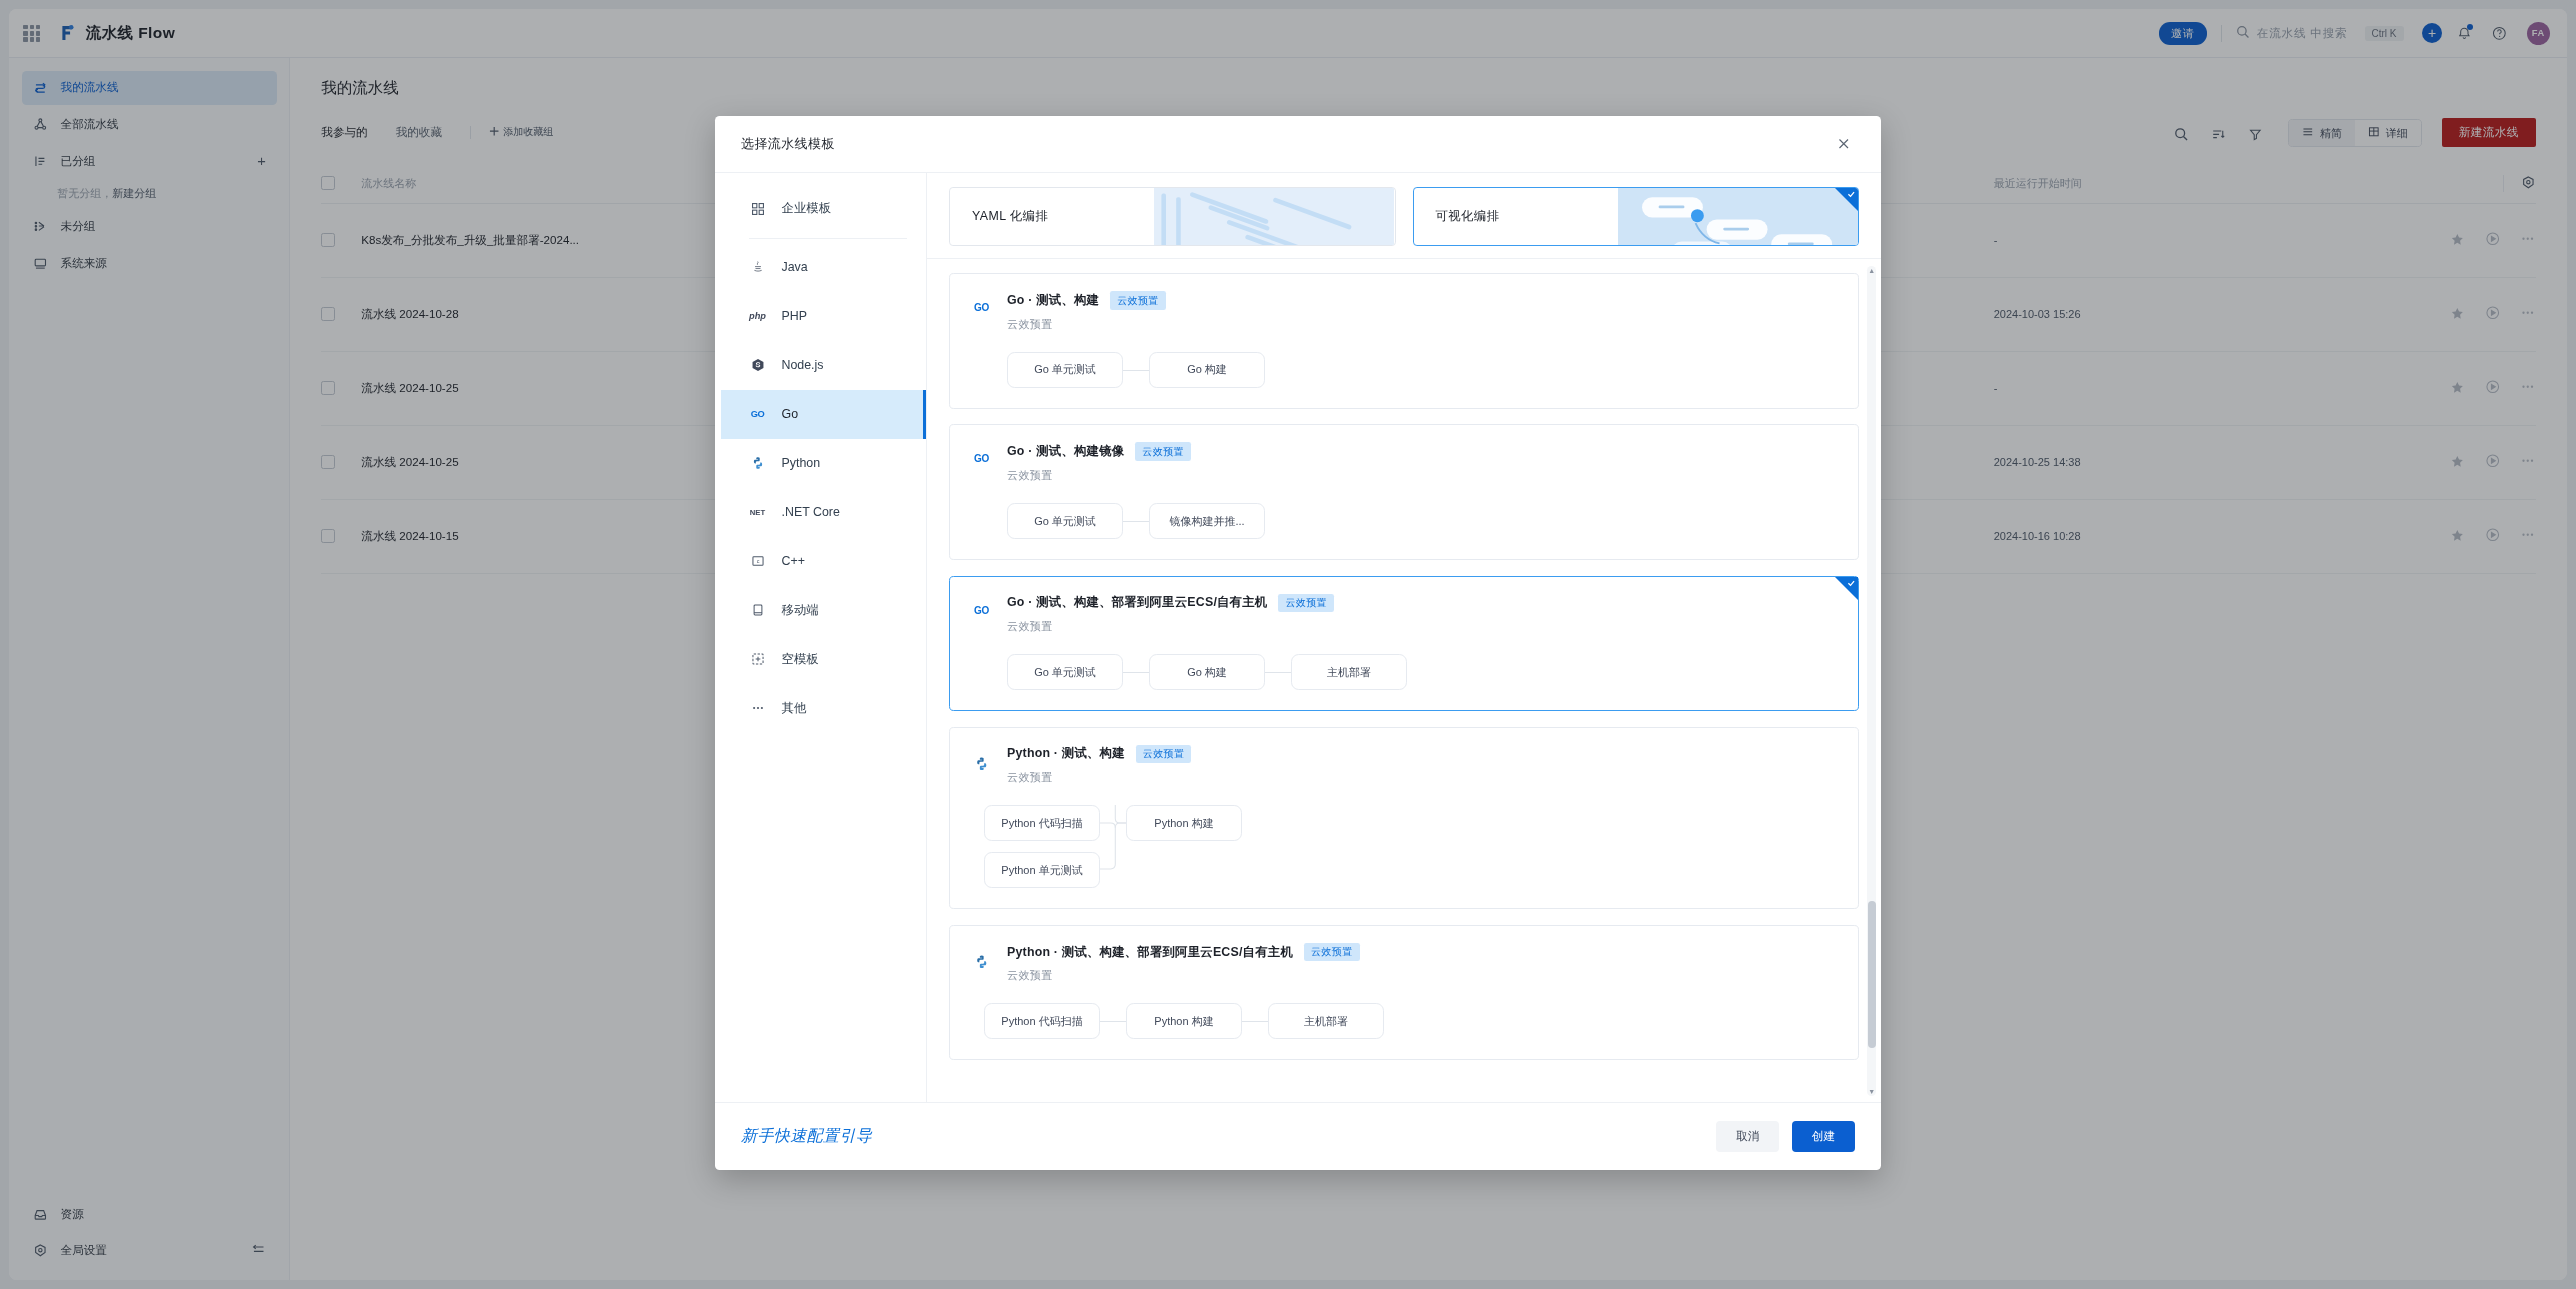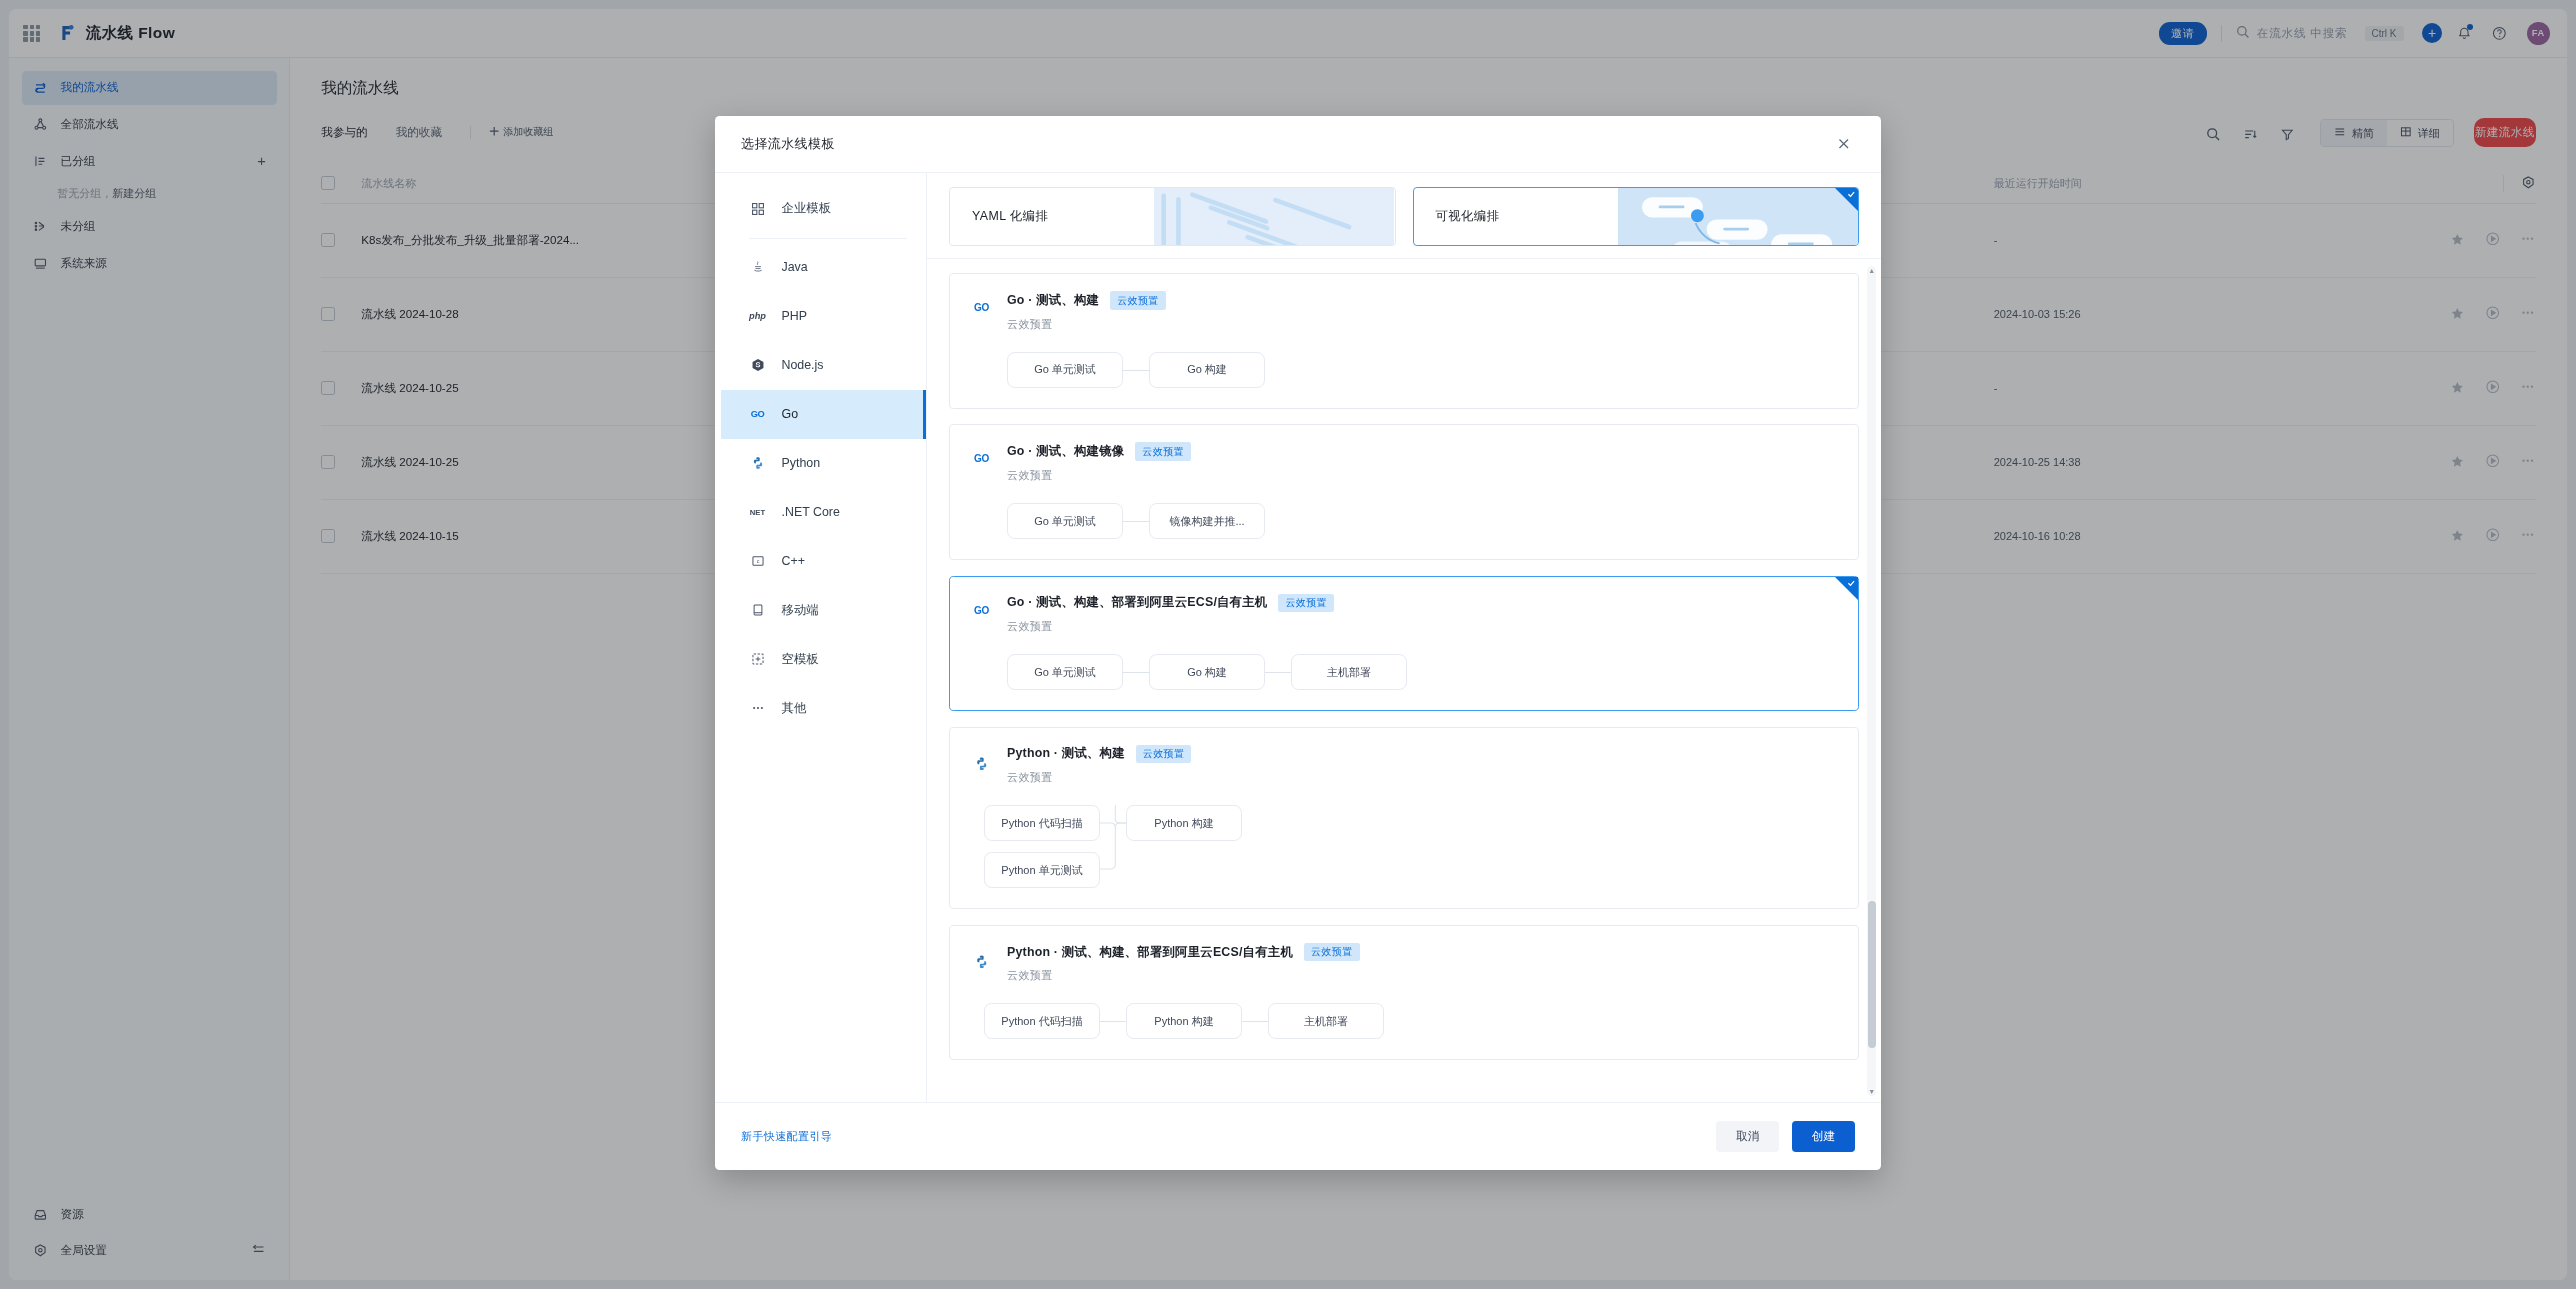--- a/index.html
+++ b/index.html
@@ -103,22 +103,22 @@
   .tab { font-size:11.6px;color:#5b6573;padding:0 11px 0 0;margin-right:17px;cursor:pointer; }
   .tab.active { color:#1d2129;font-weight:500; }
   .tab-sep { width:0.8px;height:12.4px;background:#e2e6ec;margin-right:17px; }
   .add-fav { font-size:10px;color:#4e5969;display:flex;gap:3px;cursor:pointer; }
   .head-right { margin-left:auto;display:flex;align-items:flex-end;gap:0; }
   .hicon { width:26px;height:26px;display:flex;align-items:center;justify-content:center;color:#4e5969;cursor:pointer;margin-left:11px;}
   .seg { display:flex;margin-left:20px;border-radius:4.6px;overflow:hidden;border:0.8px solid #e2e6ec;}
   .seg-btn { display:flex;align-items:center;gap:6.2px;font-size:11px;color:#41495a;padding:5.4px 13px;cursor:pointer;background:#fff;}
   .seg-btn.active { background:#f2f4f7; }
   .new-btn {
-    margin-left:20px;background:#ef4444;color:#fff;border:none;border-radius:10px;
-    font-size:11.6px;padding:7px 1px;cursor:pointer;letter-spacing:0.4px;
+    margin-left:20px;background:#b91c1c;color:#fff;border:none;border-radius:2px;
+    font-size:11.6px;padding:7px 17px;cursor:pointer;letter-spacing:0.4px;
   }
 
   
   .tbl { margin-top:17px; padding: 0 31px 0 31px; flex:1; min-height:0;}
   .tr {
     display:flex;align-items:center;height:74px;border-bottom:0.8px solid #f0f2f5;
   }
   .tr.head { height:40px;border-bottom:0.8px solid #eceff3; }
   .cb { width:40px;flex:0 0 40px;display:flex;align-items:center; }
   .cbox { width:14px;height:14px;border:0.8px solid #c4cad3;border-radius:2.3px;background:#fff;cursor:pointer;}
@@ -207,21 +207,21 @@
     position:absolute;right:4.6px;top:6.2px;bottom:6.2px;width:9.3px;
     background:#f4f6f8;border-radius:4.6px;
   }
   .mscroll .thumb { position:absolute;left:0.8px;width:7.7px;background:#c6ccd4;border-radius:3.9px;}
   .mscroll .arr { position:absolute;left:0;width:9.3px;height:9.3px;display:flex;align-items:center;justify-content:center;color:#8a93a0;font-size:7px;}
 
   .modal-foot {
     height:68px;flex:0 0 68px;border-top:0.8px solid #edf0f4;
     display:flex;align-items:center;padding:0 26px;
   }
-  .foot-link { font-size:11px;color:#0b6fd8;cursor:pointer;letter-spacing:0.4px;}
+  .foot-link { font-size:16px;color:#0b6fd8;cursor:pointer;letter-spacing:0.4px;font-style:italic;}
   .foot-btns { margin-left:auto;display:flex;gap:12.4px; }
   .btn-ghost { background:#f2f4f7;color:#41495a;border:none;border-radius:3.9px;font-size:11.6px;padding:7.7px 20px;cursor:pointer;}
   .btn-primary { background:#0b5fd0;color:#fff;border:none;border-radius:3.9px;font-size:11.6px;padding:7.7px 20px;cursor:pointer;}
 </style>
 </head>
 <body>
 
 <div class="app-root">
  <div class="app-shell">
 

